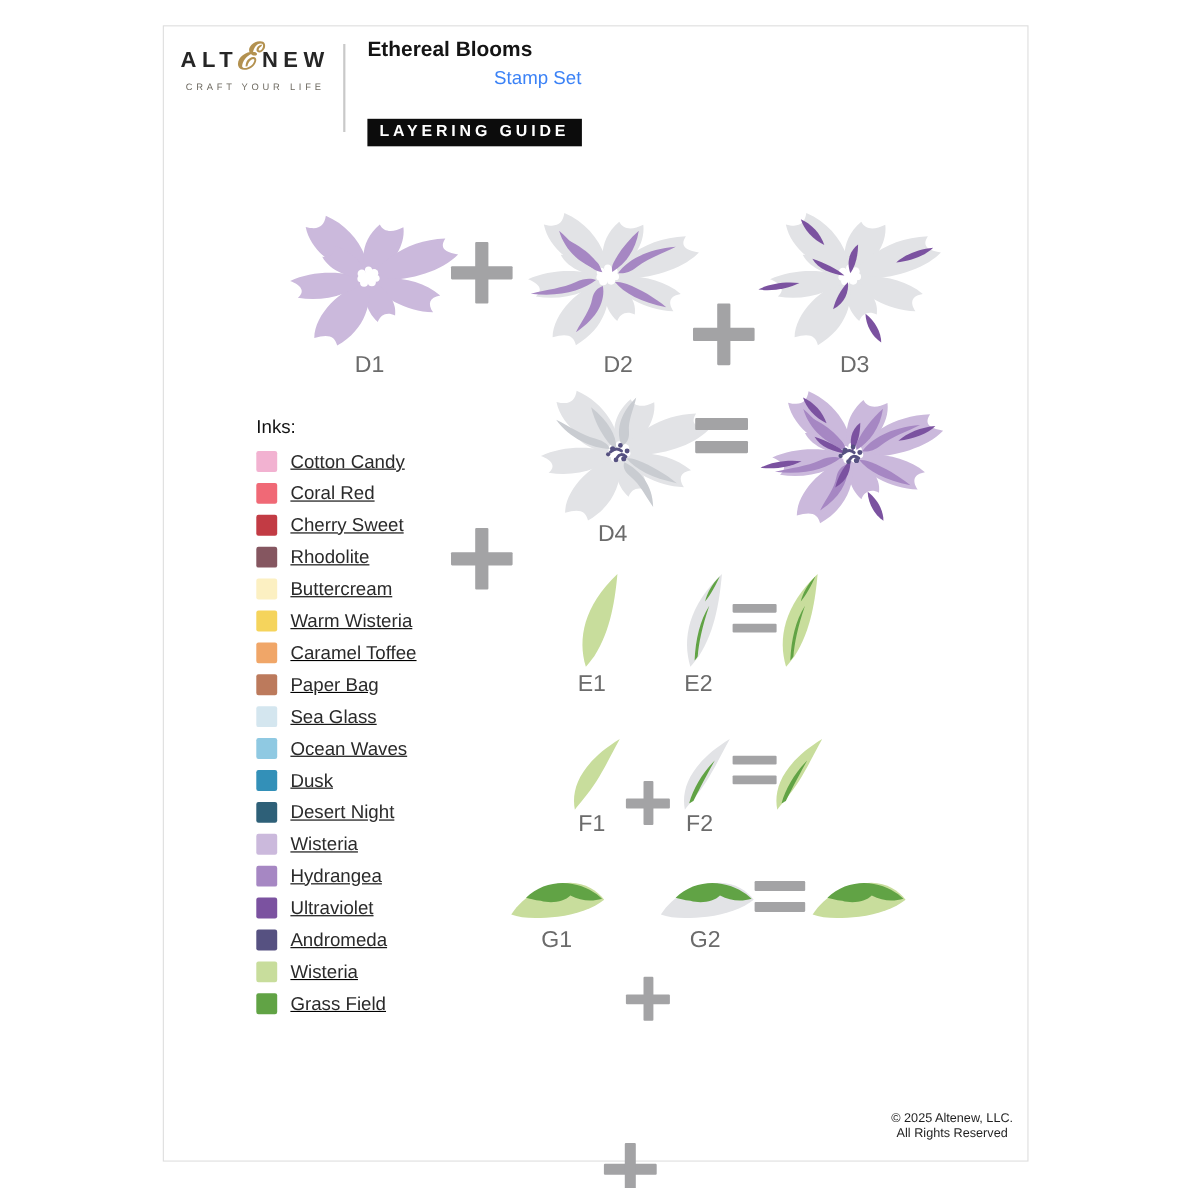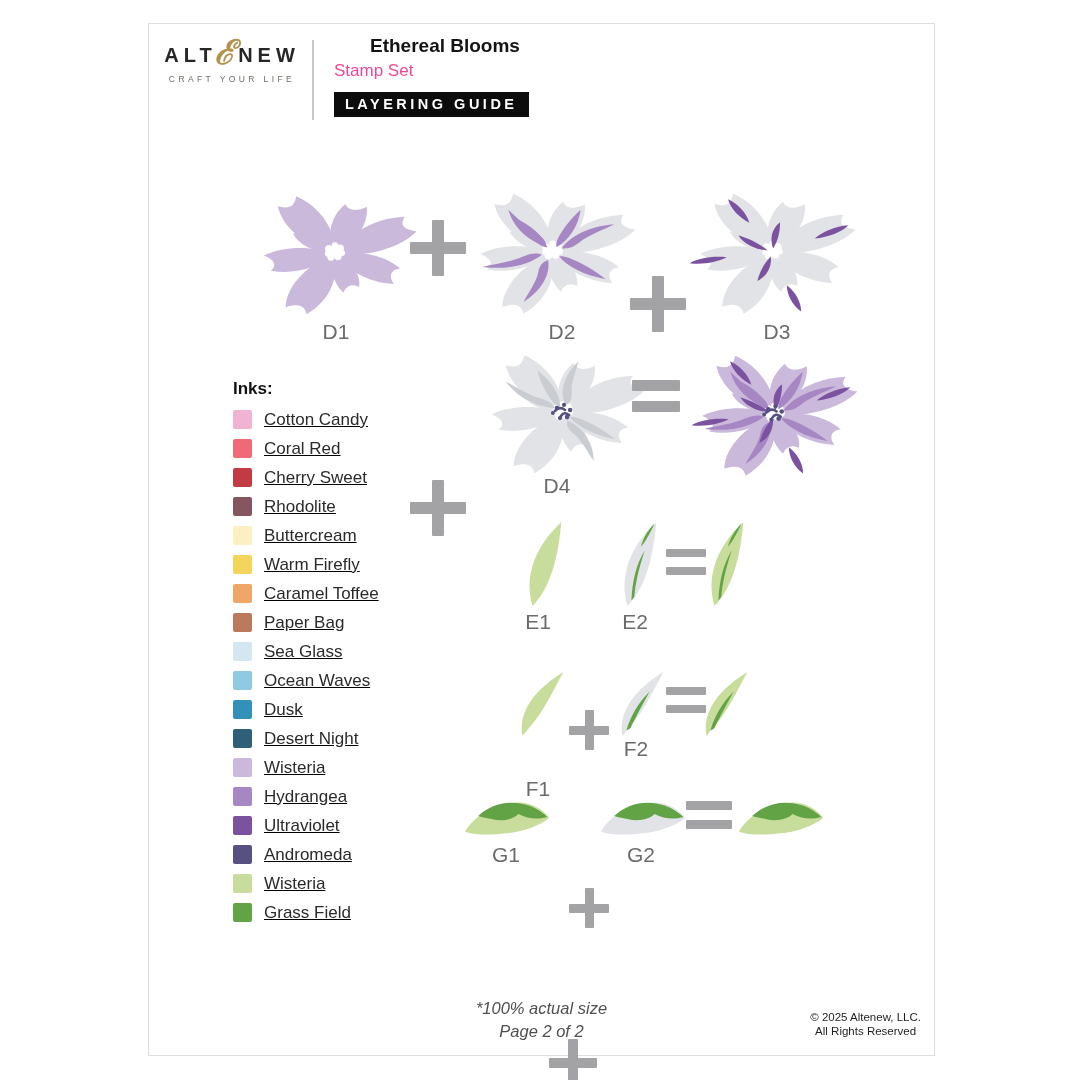--- a/index.html
+++ b/index.html
@@ -8,23 +8,23 @@
     background:#fff;border:1px solid var(--page-border);box-sizing:border-box;}
 
   
   .logo-block{position:absolute;left:8px;top:20px;width:150px;text-align:center;}
   .logo-line{font-size:20px;letter-spacing:5px;color:var(--text-dark);font-weight:700;white-space:nowrap;}
   .logo-script{display:inline-block;font-family:"DejaVu Serif",serif;font-style:italic;
     font-size:34px;line-height:0;color:var(--gold);transform:translateY(2px);margin:0 -2px;}
   .logo-tagline{margin-top:7px;font-size:8.5px;letter-spacing:3.4px;color:var(--tagline-gray);white-space:nowrap;}
   .header-divider{position:absolute;left:163px;top:16px;width:2px;height:80px;background:#c9c9c9;}
   .title-block{position:absolute;left:185px;top:11px;}
-  .doc-title{font-size:19px;font-weight:bold;color:#141414;margin-left:36px;}
-  .doc-subtitle{font-size:17px;color:#ec4899;margin-top:4px;}
-  .badge{display:inline-block;margin-top:11px;background:var(--badge-bg);color:#fff;
+  .doc-title{font-size:19px;font-weight:bold;color:#141414;}
+  .doc-subtitle{font-size:17px;color:#3b82f6;margin-top:4px;text-align:right;}
+  .badge{display:inline-block;margin-top:27px;background:var(--badge-bg);color:#fff;
     padding:4px 11px 5px 11px;font-size:14.5px;font-weight:bold;letter-spacing:3.5px;white-space:nowrap;}
 
   
   .stamp{position:absolute;}
   .stamp-label{position:absolute;width:80px;text-align:center;font-size:21px;color:var(--label-gray);}
   .op{position:absolute;transform:translate(-50%,-50%);}
   .plus{position:relative;}
   .plus::before,.plus::after{content:"";position:absolute;background:var(--op-gray);border-radius:1px;}
   .plus-lg{width:56px;height:56px;}
   .plus-lg::before{left:0;top:22px;width:56px;height:12px;}
@@ -44,21 +44,21 @@
   
   .fl-wisteria{fill:var(--wisteria);} .fl-hydrangea{fill:var(--hydrangea);}
   .fl-ultraviolet{fill:var(--ultraviolet);}
   .fl-firefly{fill:var(--firefly);} .fl-grass{fill:var(--grass-field);}
   .fl-gray{fill:var(--stamp-gray);} .fl-gray2{fill:var(--stamp-gray-dark);}
   .stamen-dot{fill:var(--andromeda);}
   .stamen-line{fill:none;stroke:var(--andromeda);stroke-width:2.6;stroke-linecap:round;}
 
   
   .inks{position:absolute;left:84px;top:355px;}
-  .inks-heading{font-size:17px;font-weight:bold;color:#111;margin-bottom:6px;}
+  .inks-heading{font-size:17px;font-weight:normal;color:#111;margin-bottom:6px;}
   .ink-row{display:flex;align-items:center;height:29px;text-decoration:underline;}
   .ink-swatch{width:19px;height:19px;border-radius:2px;flex:0 0 19px;}
   .ink-name{margin-left:12px;font-size:17px;color:#2a2a2a;white-space:nowrap;}
 
   
   .footer-note{position:absolute;left:0;top:973px;width:100%;text-align:center;
     font-style:italic;font-size:16.5px;color:var(--footer-gray);line-height:23px;}
   .copyright{position:absolute;right:13px;top:986px;text-align:center;font-size:11.5px;
     color:#1f1f1f;line-height:14px;}
 </style>
@@ -212,21 +212,21 @@
         <div class="ink-row">
         <div class="ink-swatch" style="background-color: rgb(133, 86, 96);"></div>
         <div class="ink-name">Rhodolite</div>
       </div>
         <div class="ink-row">
         <div class="ink-swatch" style="background-color: rgb(252, 240, 194);"></div>
         <div class="ink-name">Buttercream</div>
       </div>
         <div class="ink-row">
         <div class="ink-swatch" style="background-color: rgb(245, 212, 92);"></div>
-        <div class="ink-name">Warm Firefly</div>
+        <div class="ink-name">Warm Wisteria</div>
       </div>
         <div class="ink-row">
         <div class="ink-swatch" style="background-color: rgb(240, 166, 104);"></div>
         <div class="ink-name">Caramel Toffee</div>
       </div>
         <div class="ink-row">
         <div class="ink-swatch" style="background-color: rgb(188, 122, 92);"></div>
         <div class="ink-name">Paper Bag</div>
       </div>
         <div class="ink-row">
@@ -300,21 +300,21 @@
       <use href="#leaf-f-vein" class="fl-grass"></use>
   </svg>
   <div class="op equals equals-sm" style="left:537px;top:676px">
       <span></span>
       <span></span>
     </div>
   <svg class="stamp" style="left:551px;top:644px" width="56" height="70" viewBox="0 0 56 72">
     <use href="#leaf-f-base" class="fl-firefly"></use>
       <use href="#leaf-f-vein" class="fl-grass"></use>
   </svg>
-  <div class="stamp-label" style="left:349px;top:753px">F1</div>
+  <div class="stamp-label" style="left:349px;top:713px">F1</div>
   <div class="stamp-label" style="left:447px;top:713px">F2</div>
 
   <svg class="stamp" style="left:313px;top:769px" width="90" height="48" viewBox="0 0 92 50">
     <use href="#leaf-g-base" class="fl-firefly"></use>
       <use href="#leaf-g-top" class="fl-grass"></use>
   </svg>
   <div class="op plus plus-md" style="left:424px;top:791px"></div>
   <svg class="stamp" style="left:449px;top:769px" width="90" height="48" viewBox="0 0 92 50">
     <use href="#leaf-g-base" class="fl-gray"></use>
       <use href="#leaf-g-top" class="fl-grass"></use>
@@ -323,22 +323,18 @@
       <span></span>
       <span></span>
     </div>
   <svg class="stamp" style="left:587px;top:769px" width="90" height="48" viewBox="0 0 92 50">
     <use href="#leaf-g-base" class="fl-firefly"></use>
       <use href="#leaf-g-top" class="fl-grass"></use>
   </svg>
   <div class="stamp-label" style="left:317px;top:819px">G1</div>
   <div class="stamp-label" style="left:452px;top:819px">G2</div>
 
-  <div class="footer-note">
-    <div>*100% actual size</div>
-    <div>Page 2 of 2</div>
-  </div>
   <div class="copyright">
     <div>© 2025 Altenew, LLC.</div>
     <div>All Rights Reserved</div>
   </div>
 
 </div>
 
 </body></html>

